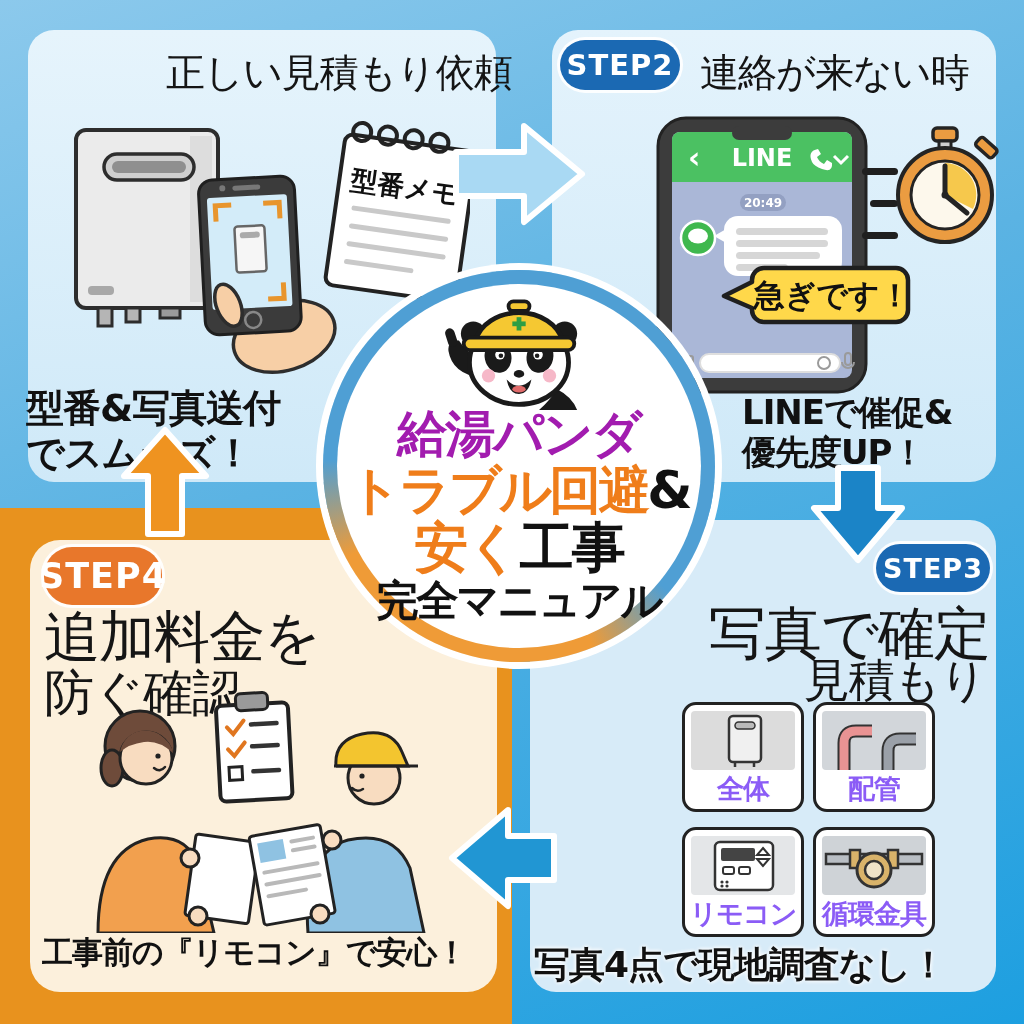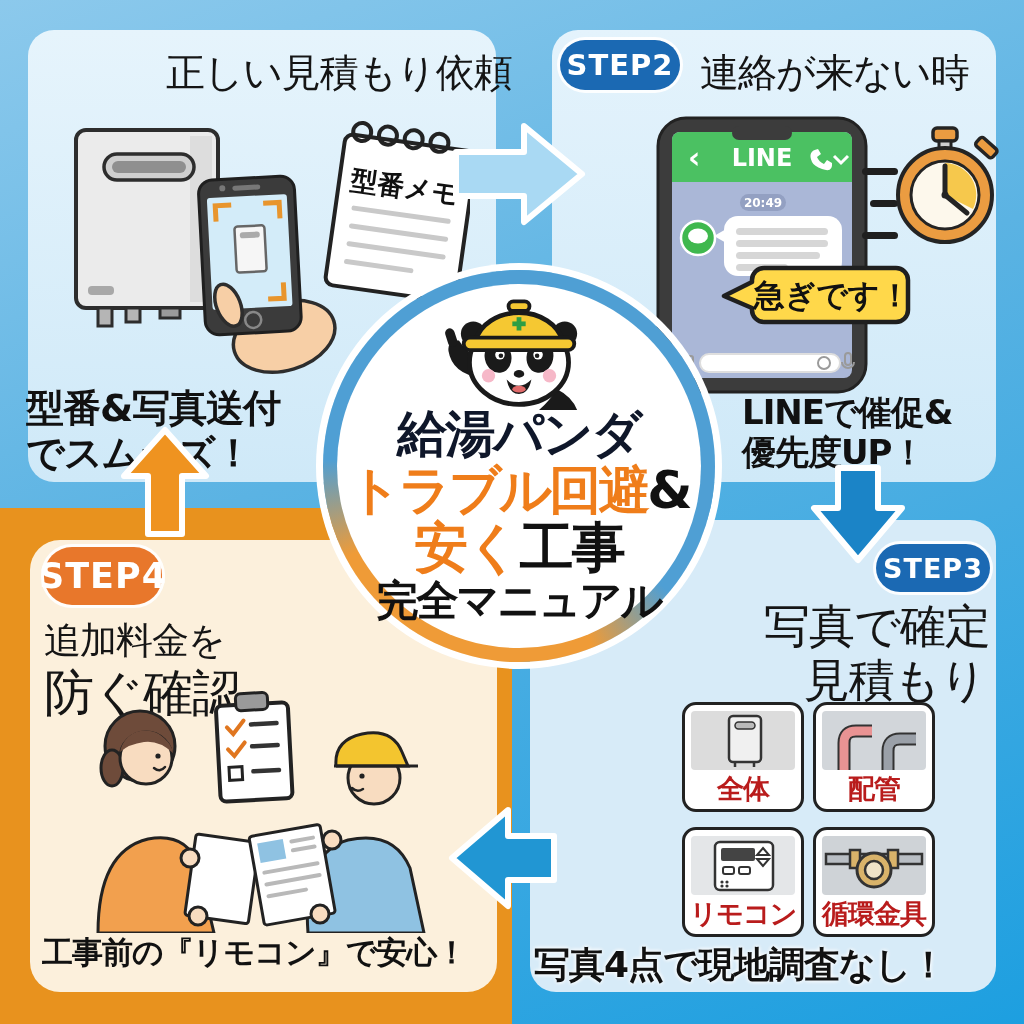--- a/index.html
+++ b/index.html
@@ -25,45 +25,45 @@
   .badge.blue{background:#1b69b3;}
   .badge.orange{background:#e8772b;}
   .b1{left:36px;top:40px;width:120px;height:50px;}
   .b2{left:560px;top:40px;width:120px;height:50px;}
   .b3{left:876px;top:544px;width:114px;height:48px;font-size:27px;}
   .b4{left:44px;top:547px;width:118px;height:58px;font-size:35px;}
   
   .title{position:absolute;font-weight:400;color:#151515;letter-spacing:-1px;white-space:nowrap;}
   .t1{left:166px;top:46px;font-size:39px;}
   .t2{left:700px;top:46px;font-size:39px;}
-  .t3a{right:34px;top:596px;font-size:46px;}
+  .t3a{right:34px;top:596px;font-size:57px;}
   .t3b{right:38px;top:650px;font-size:46px;}
-  .t4a{left:44px;top:616px;font-size:37px;}
+  .t4a{left:44px;top:600px;font-size:56px;}
   .t4b{left:44px;top:660px;font-size:50px;}
   
   .cap{position:absolute;font-weight:900;color:#111;text-align:left;line-height:1.18;letter-spacing:-1px;}
   .cap1{left:26px;top:386px;width:330px;font-size:38px;}
   .cap2{left:742px;top:392px;width:254px;font-size:34px;}
   .cap3{left:534px;top:944px;width:458px;font-size:36px;text-shadow:0 0 4px #fff,0 0 4px #fff;}
   .cap4{left:42px;top:934px;width:445px;font-size:31px;}
   
   .cards{position:absolute;left:682px;top:702px;display:grid;
     grid-template-columns:122px 122px;grid-template-rows:110px 110px;column-gap:9px;row-gap:15px;}
   .card{box-sizing:border-box;background:#fff;border:3px solid #222;border-radius:14px;
     display:flex;flex-direction:column;align-items:center;padding:6px 5px 2px;}
   .card .ic{width:104px;height:60px;background:#d7d7d7;border-radius:4px;
     display:flex;align-items:center;justify-content:center;overflow:hidden;}
-  .card .lb{font-size:27px;font-weight:900;color:#b91c1c;margin-top:1px;letter-spacing:-1px;white-space:nowrap;}
+  .card .lb{font-size:27px;font-weight:900;color:#8b5cf6;margin-top:1px;letter-spacing:-1px;white-space:nowrap;}
   
   .ring{position:absolute;left:323px;top:270px;width:392px;height:392px;border-radius:50%;
     background:conic-gradient(from -20deg,#4f9fd4 0deg,#4f9fd4 150deg,#ef9b37 178deg,#ef9b37 262deg,#4f9fd4 292deg);
     box-shadow:0 0 0 7px #ffffff;z-index:6;}
   .ring-inner{position:absolute;left:14px;top:14px;right:14px;bottom:14px;border-radius:50%;background:#fff;
     display:flex;flex-direction:column;align-items:center;padding-top:6px;}
-  .c-brand{font-size:50px;font-weight:900;color:#0f172a;line-height:1.05;margin-top:-4px;letter-spacing:-2px;}
+  .c-brand{font-size:50px;font-weight:900;color:#a21caf;line-height:1.05;margin-top:-4px;letter-spacing:-2px;}
   .c-h1{font-size:52px;font-weight:900;color:#ef7d1a;line-height:1.12;letter-spacing:-3px;white-space:nowrap;}
   .c-h2{font-size:54px;font-weight:900;color:#ef7d1a;line-height:1.08;letter-spacing:-2px;white-space:nowrap;}
   .c-sub{font-size:42px;font-weight:900;color:#111;line-height:1.15;letter-spacing:-2px;}
   .blk{color:#111;}
   
   .arrow{position:absolute;z-index:5;}
   svg text{font-family:"DejaVu Sans","Liberation Sans",sans-serif;font-weight:900;}
 </style>
 </head>
 <body>

